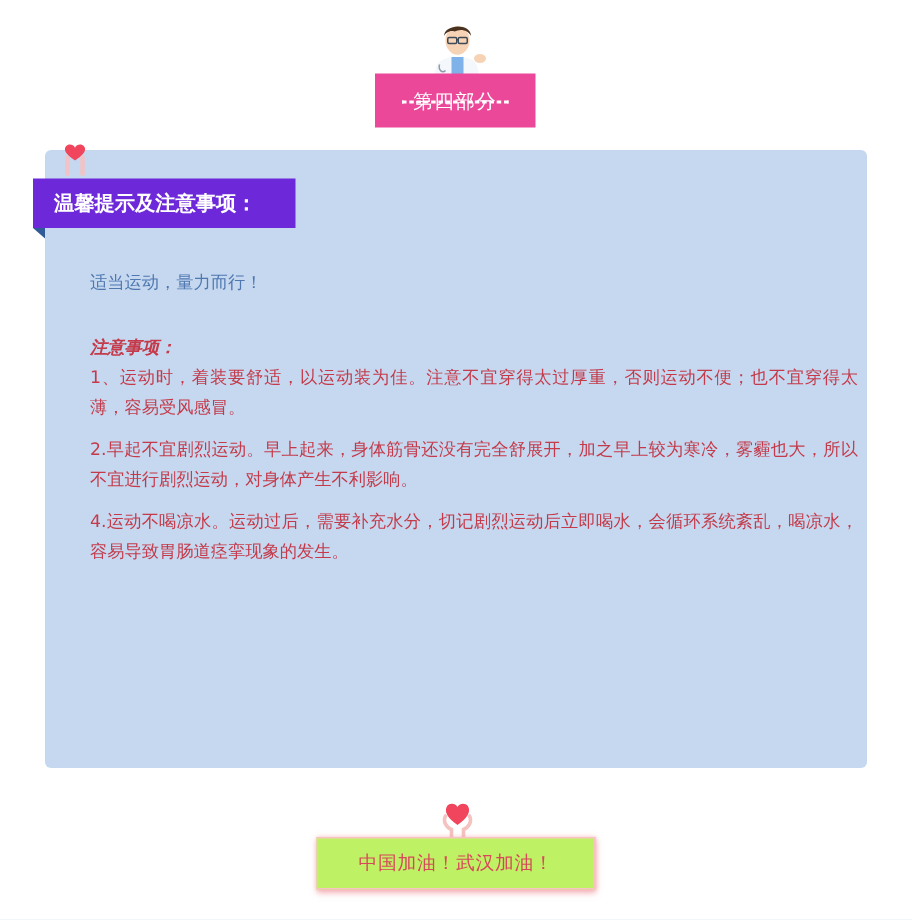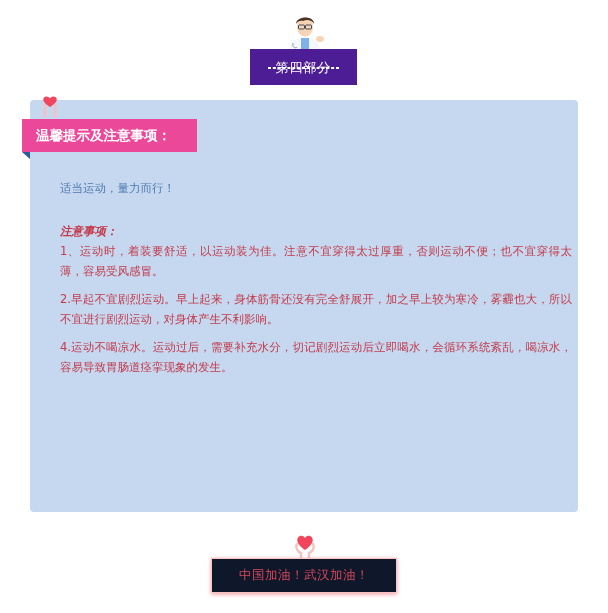--- a/index.html
+++ b/index.html
@@ -5,39 +5,39 @@
     * { box-sizing: border-box; margin: 0; padding: 0; }
     html, body { width: 608px; height: 613px; background: #ffffff; overflow: hidden; }
     body { position: relative; font-family: "DejaVu Sans", "Liberation Sans", sans-serif; }
 
     
     .doctor {
       position: absolute; left: 283px; top: 12px; width: 44px; height: 38px;
     }
     .section-badge {
       position: absolute; left: 250px; top: 49px; width: 107px; height: 36px;
-      background: #4c1d95; padding: 18px;
+      background: #ec4899; padding: 18px;
     }
     .section-badge .inner {
       width: 100%; height: 100%; border: 1px dashed #ffffff;
       display: flex; align-items: center; justify-content: center;
       color: #ffffff; font-size: 13px; letter-spacing: 1px;
     }
 
     
     .card {
       position: absolute; left: 30px; top: 100px; width: 548px; height: 412px;
       background: #c5d8ef; border-radius: 4px;
     }
     .card-heart {
       position: absolute; left: 40px; top: 95px; width: 20px; height: 22px;
     }
     .card-header {
       position: absolute; left: 22px; top: 119px; width: 175px; height: 33px;
-      background: #ec4899;
+      background: #6d28d9;
       color: #ffffff; font-size: 13.5px; font-weight: bold;
       display: flex; align-items: center; padding-left: 14px;
     }
     .card-header-tail {
       position: absolute; left: 22px; top: 152px; width: 0; height: 0;
       border-top: 7px solid #2f5c96; border-left: 8px solid transparent;
     }
 
     .content {
       position: absolute; left: 60px; top: 178px; width: 512px;
@@ -46,21 +46,21 @@
     .intro { color: #4f78b0; margin-bottom: 23px; }
     .notes-title { font-weight: bold; color: #c43a4a; font-style: italic; }
     .note { margin-bottom: 8px; text-align: justify; }
 
     
     .footer-heart {
       position: absolute; left: 292px; top: 532px; width: 26px; height: 27px;
     }
     .footer-box {
       position: absolute; left: 211px; top: 558px; width: 186px; height: 35px;
-      background: #0f172a;
+      background: #bef264;
       border: 1px solid #f7c3c3;
       box-shadow: 0 2px 4px rgba(238, 130, 140, 0.55), 0 0 3px rgba(245, 170, 175, 0.6);
       display: flex; align-items: center; justify-content: center;
       color: #d8475a; font-size: 12.5px; letter-spacing: 0.5px;
     }
   </style>
 </head>
 <body>
 
 <div class="doctor">

